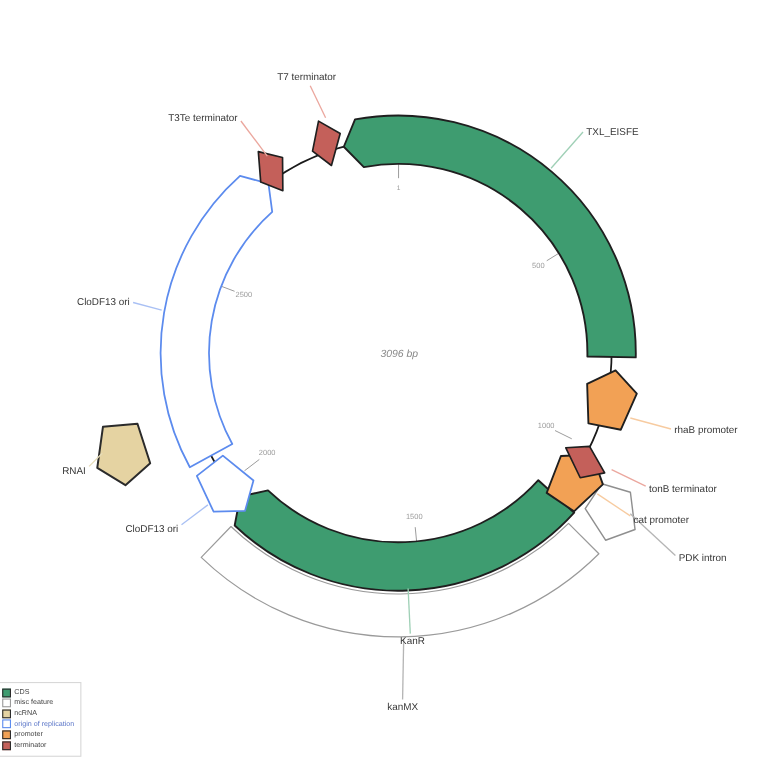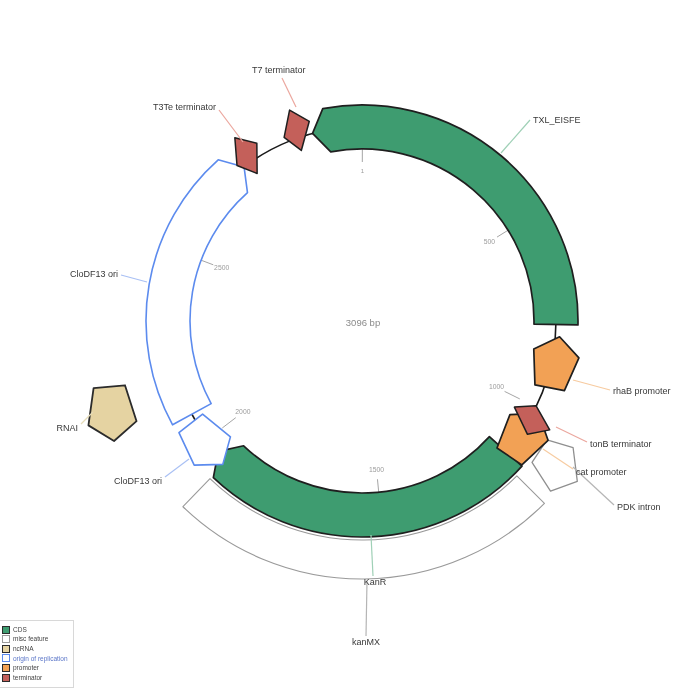--- a/index.html
+++ b/index.html
@@ -1,21 +1,21 @@
 <!DOCTYPE html>
 <html><head>
 <meta charset="utf-8">
 <style>
   html,body{margin:0;padding:0;background:#ffffff;}
   body{width:700px;height:700px;font-family:"Liberation Sans",sans-serif;}
   #stage{position:relative;width:700px;height:700px;overflow:hidden;background:#fff;}
   #map-svg{position:absolute;left:0;top:0;}
   #center-label{
     position:absolute;left:363px;top:322px;transform:translate(-50%,-50%);
-    font-size:9.5px;color:#8a8a8a;white-space:nowrap;
+    font-size:9.5px;color:#8a8a8a;white-space:nowrap;font-style:italic;
   }
   #legend{
     position:absolute;left:-2px;top:620px;width:76px;
     background:#fff;border:1px solid #d8d8d8;padding:3px 3px 4px 3px;box-sizing:border-box;
   }
   .legend-row{display:flex;align-items:center;margin:1.6px 0;}
   .legend-swatch{width:6px;height:6px;flex:0 0 6px;border:1px solid #333;margin-right:3px;}
   .legend-label{font-size:6.5px;line-height:1.15;color:#444;white-space:nowrap;}
 </style>
 </head>

